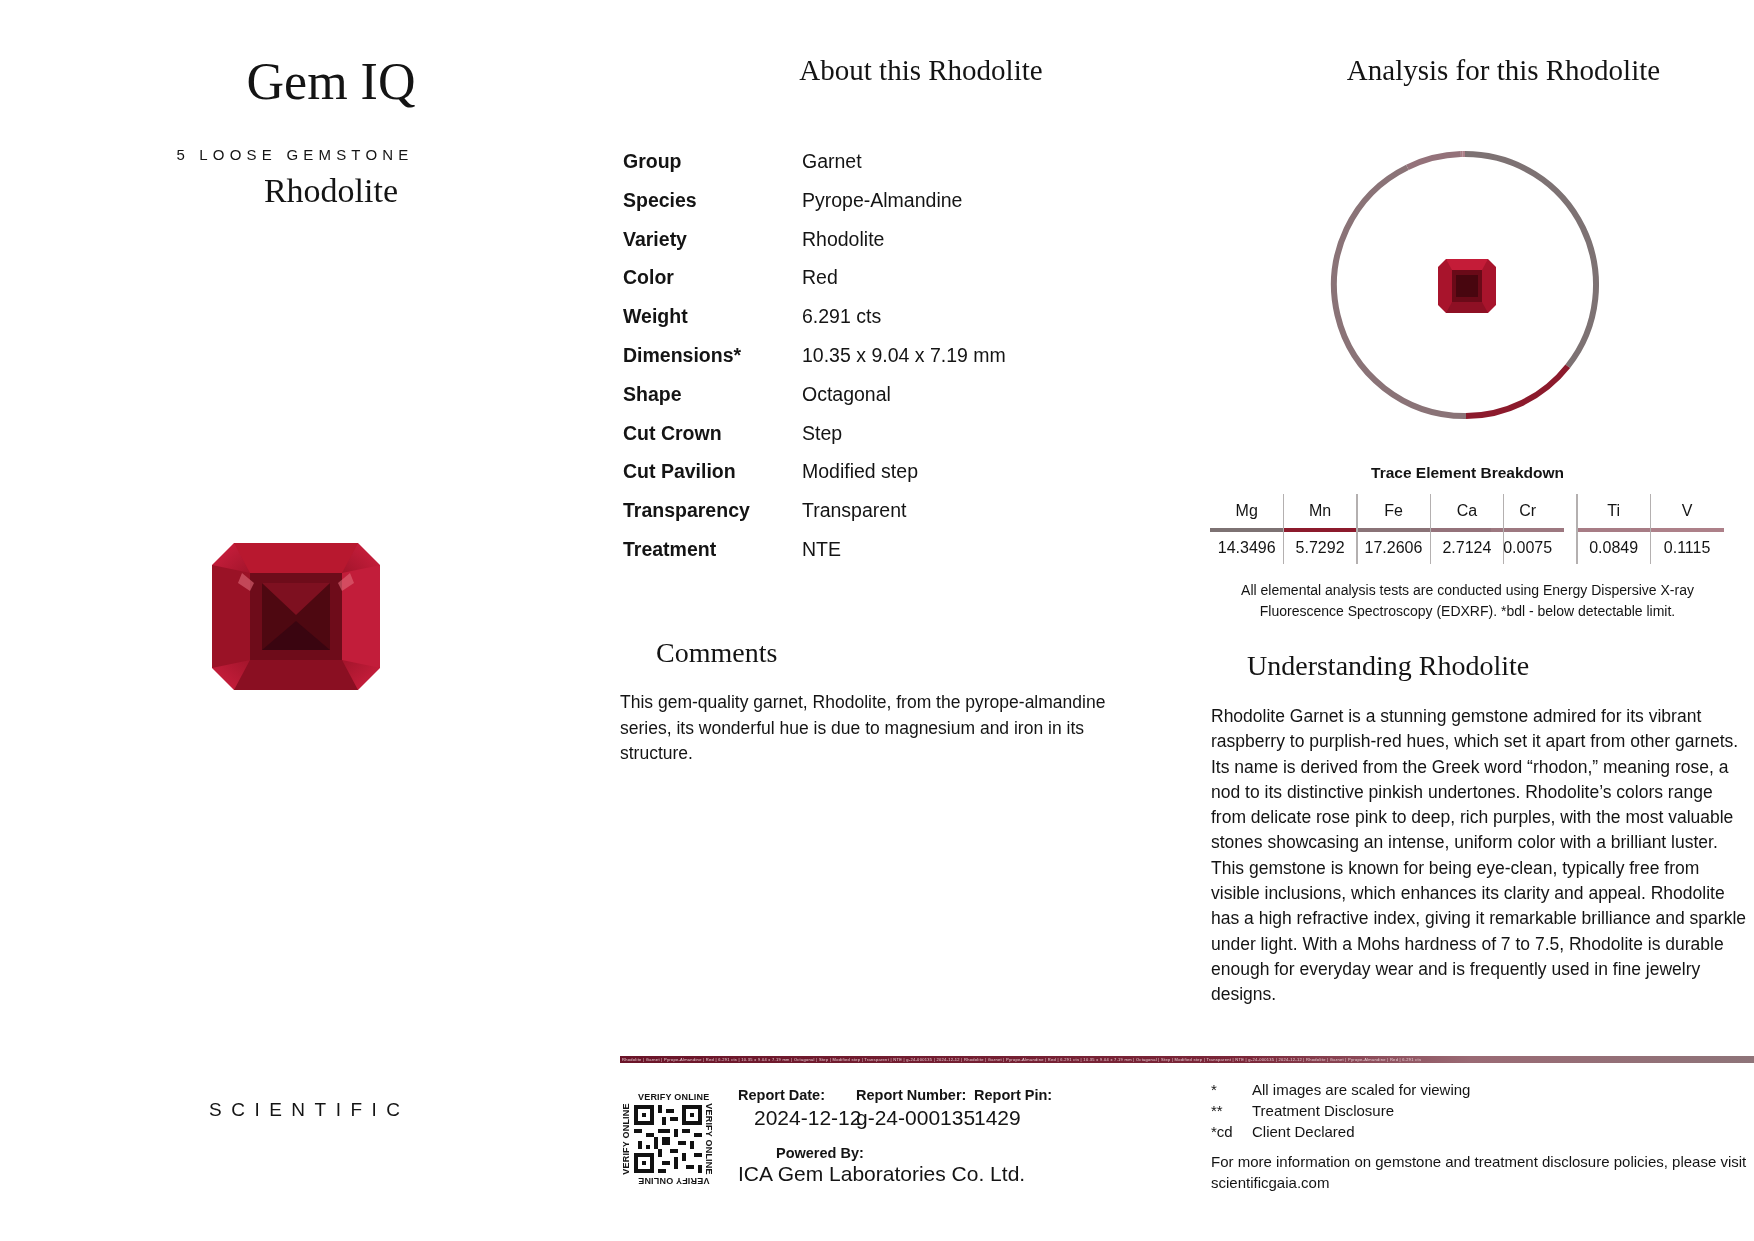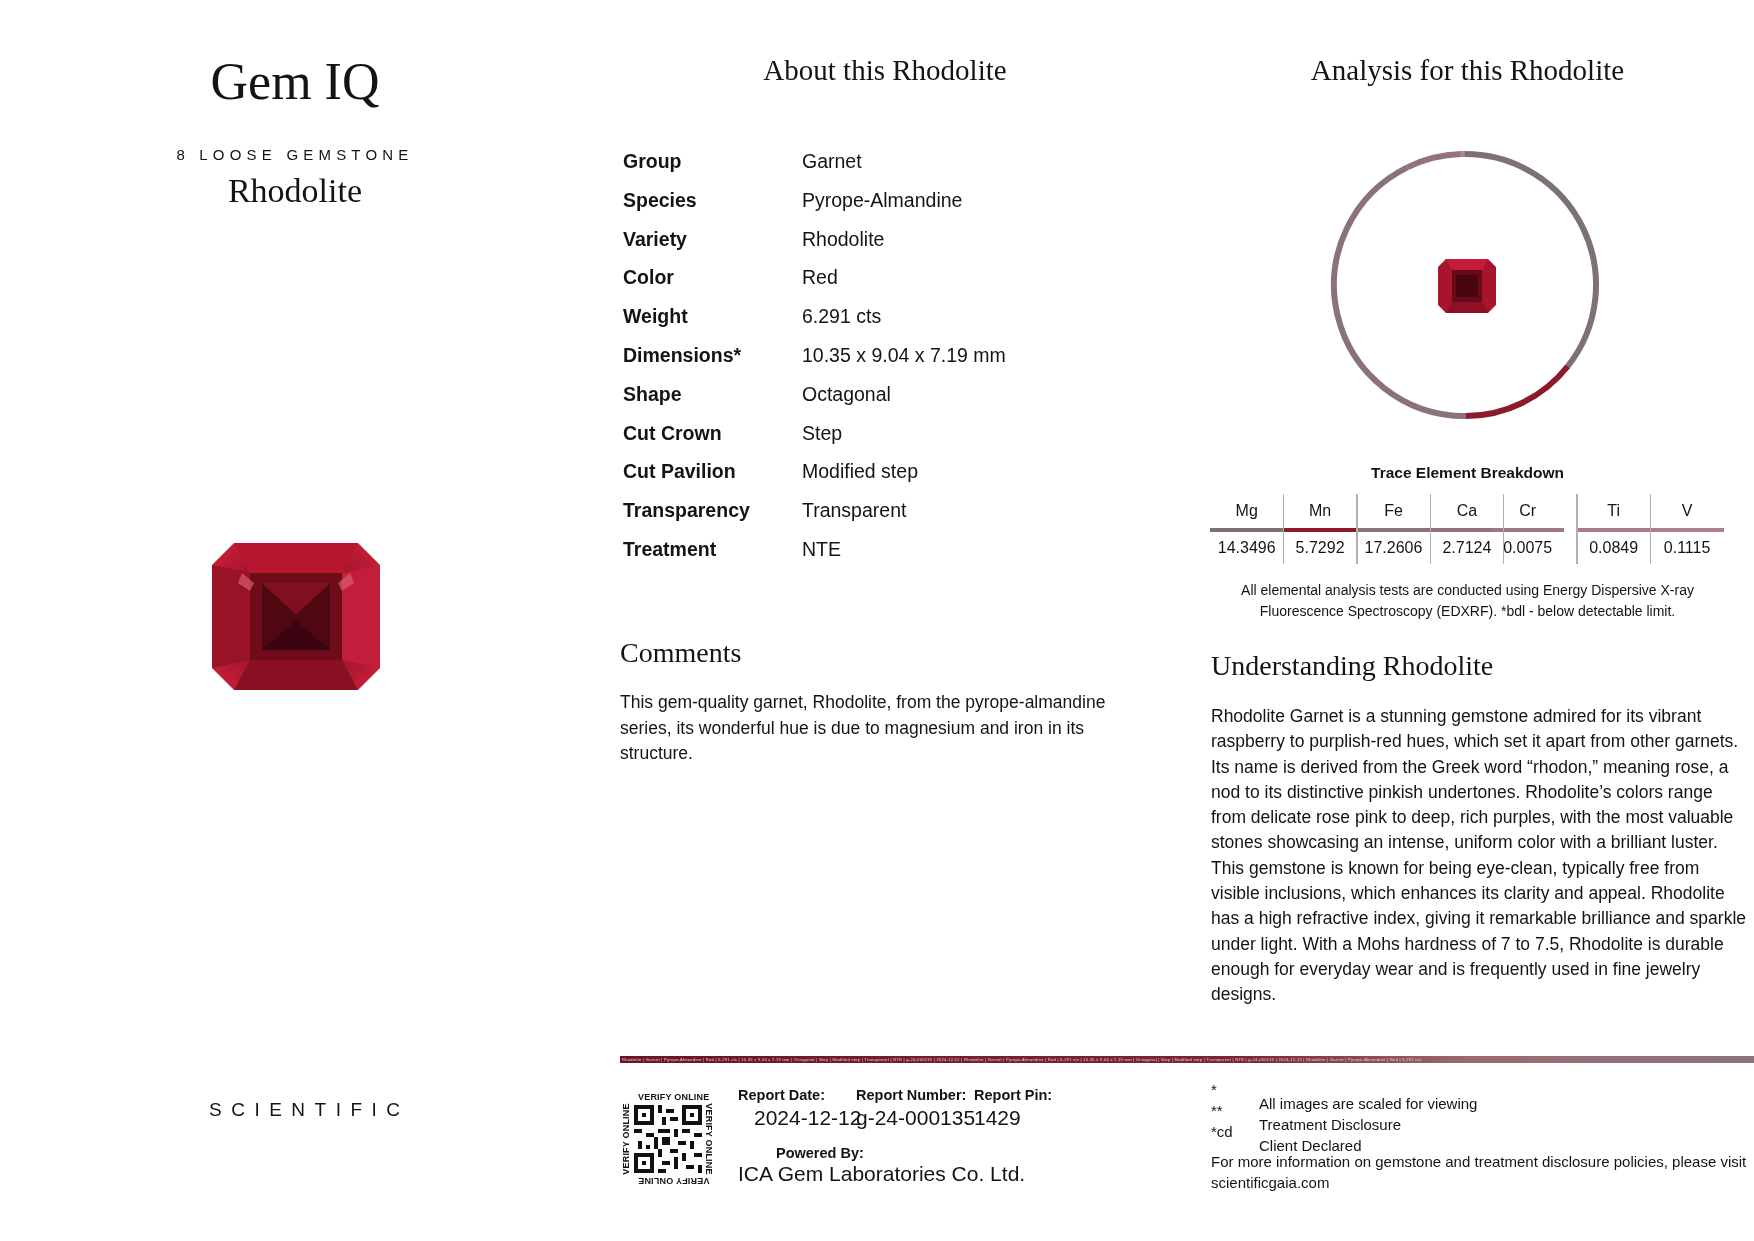--- a/index.html
+++ b/index.html
@@ -1,19 +1,19 @@
 <!DOCTYPE html>
 <html><head>
 <meta charset="utf-8">
 <style>
   html, body { margin:0; padding:0; background:#ffffff; }
   body { width:1754px; height:1241px; position:relative; overflow:hidden; color:#141414;
          font-family:"Liberation Sans", sans-serif; }
   .abs { position:absolute; }
-  .serif { font-family:"Liberation Serif", "DejaVu Serif", serif; }
+  .serif { font-family:"Liberation Serif", "DejaVu Serif", serif;padding-left:36px; }
   .sans { font-family:"Liberation Sans", "DejaVu Sans", sans-serif; }
 
   
   #brand-title { left:0; width:590px; top:52px; text-align:center; font-size:52px; }
   #gem-count { left:0; width:590px; top:146px; text-align:center; font-size:15px; letter-spacing:5.2px; }
   #gem-name { left:0; width:590px; top:172px; text-align:center; font-size:34px; }
   #main-gem { left:212px; top:543px; width:168px; height:147px; }
   #logo { left:200px; top:1095px; width:190px; text-align:center; }
   #logo .word { font-size:70px; font-weight:bold; line-height:62px; letter-spacing:-2px; font-family:"DejaVu Serif", serif; }
   #logo .sub { font-size:19px; letter-spacing:9.5px; margin-top:4px; padding-left:9px; }
@@ -54,28 +54,28 @@
   #report-date { left:738px; top:1106px;margin-left:16px; }
   #report-number-label { left:856px; top:1087px; }
   #report-number { left:856px; top:1106px; }
   #report-pin-label { left:974px; top:1087px; }
   #report-pin { left:974px; top:1106px; }
   #powered-label { left:776px; top:1145px; }
   #powered-value { left:738px; top:1162px; }
   #notes { left:1211px; top:1081px; font-size:15px; }
   .note { position:absolute; left:0; white-space:nowrap; }
   .note .sym { position:absolute; left:0; }
-  .note .txt { position:absolute; left:48px;margin-top:14px; }
+  .note .txt { position:absolute; left:41px; }
   #more-info { left:1211px; top:1151px; width:540px; font-size:15px; line-height:21px; }
 </style>
 </head>
 <body>
 
 <div id="brand-title" class="abs serif">Gem IQ</div>
-<div id="gem-count" class="abs sans">8 LOOSE GEMSTONE</div>
+<div id="gem-count" class="abs sans">5 LOOSE GEMSTONE</div>
 <div id="gem-name" class="abs serif">Rhodolite</div>
 
 <div id="main-gem" class="abs">
   <svg width="168" height="147" viewBox="0 0 168 147">
     <defs>
       <radialGradient id="g1" cx="50%" cy="50%" r="65%">
         <stop offset="0%" stop-color="#5a0a14"></stop>
         <stop offset="60%" stop-color="#a0142a"></stop>
         <stop offset="100%" stop-color="#c81e3c"></stop>
       </radialGradient>

